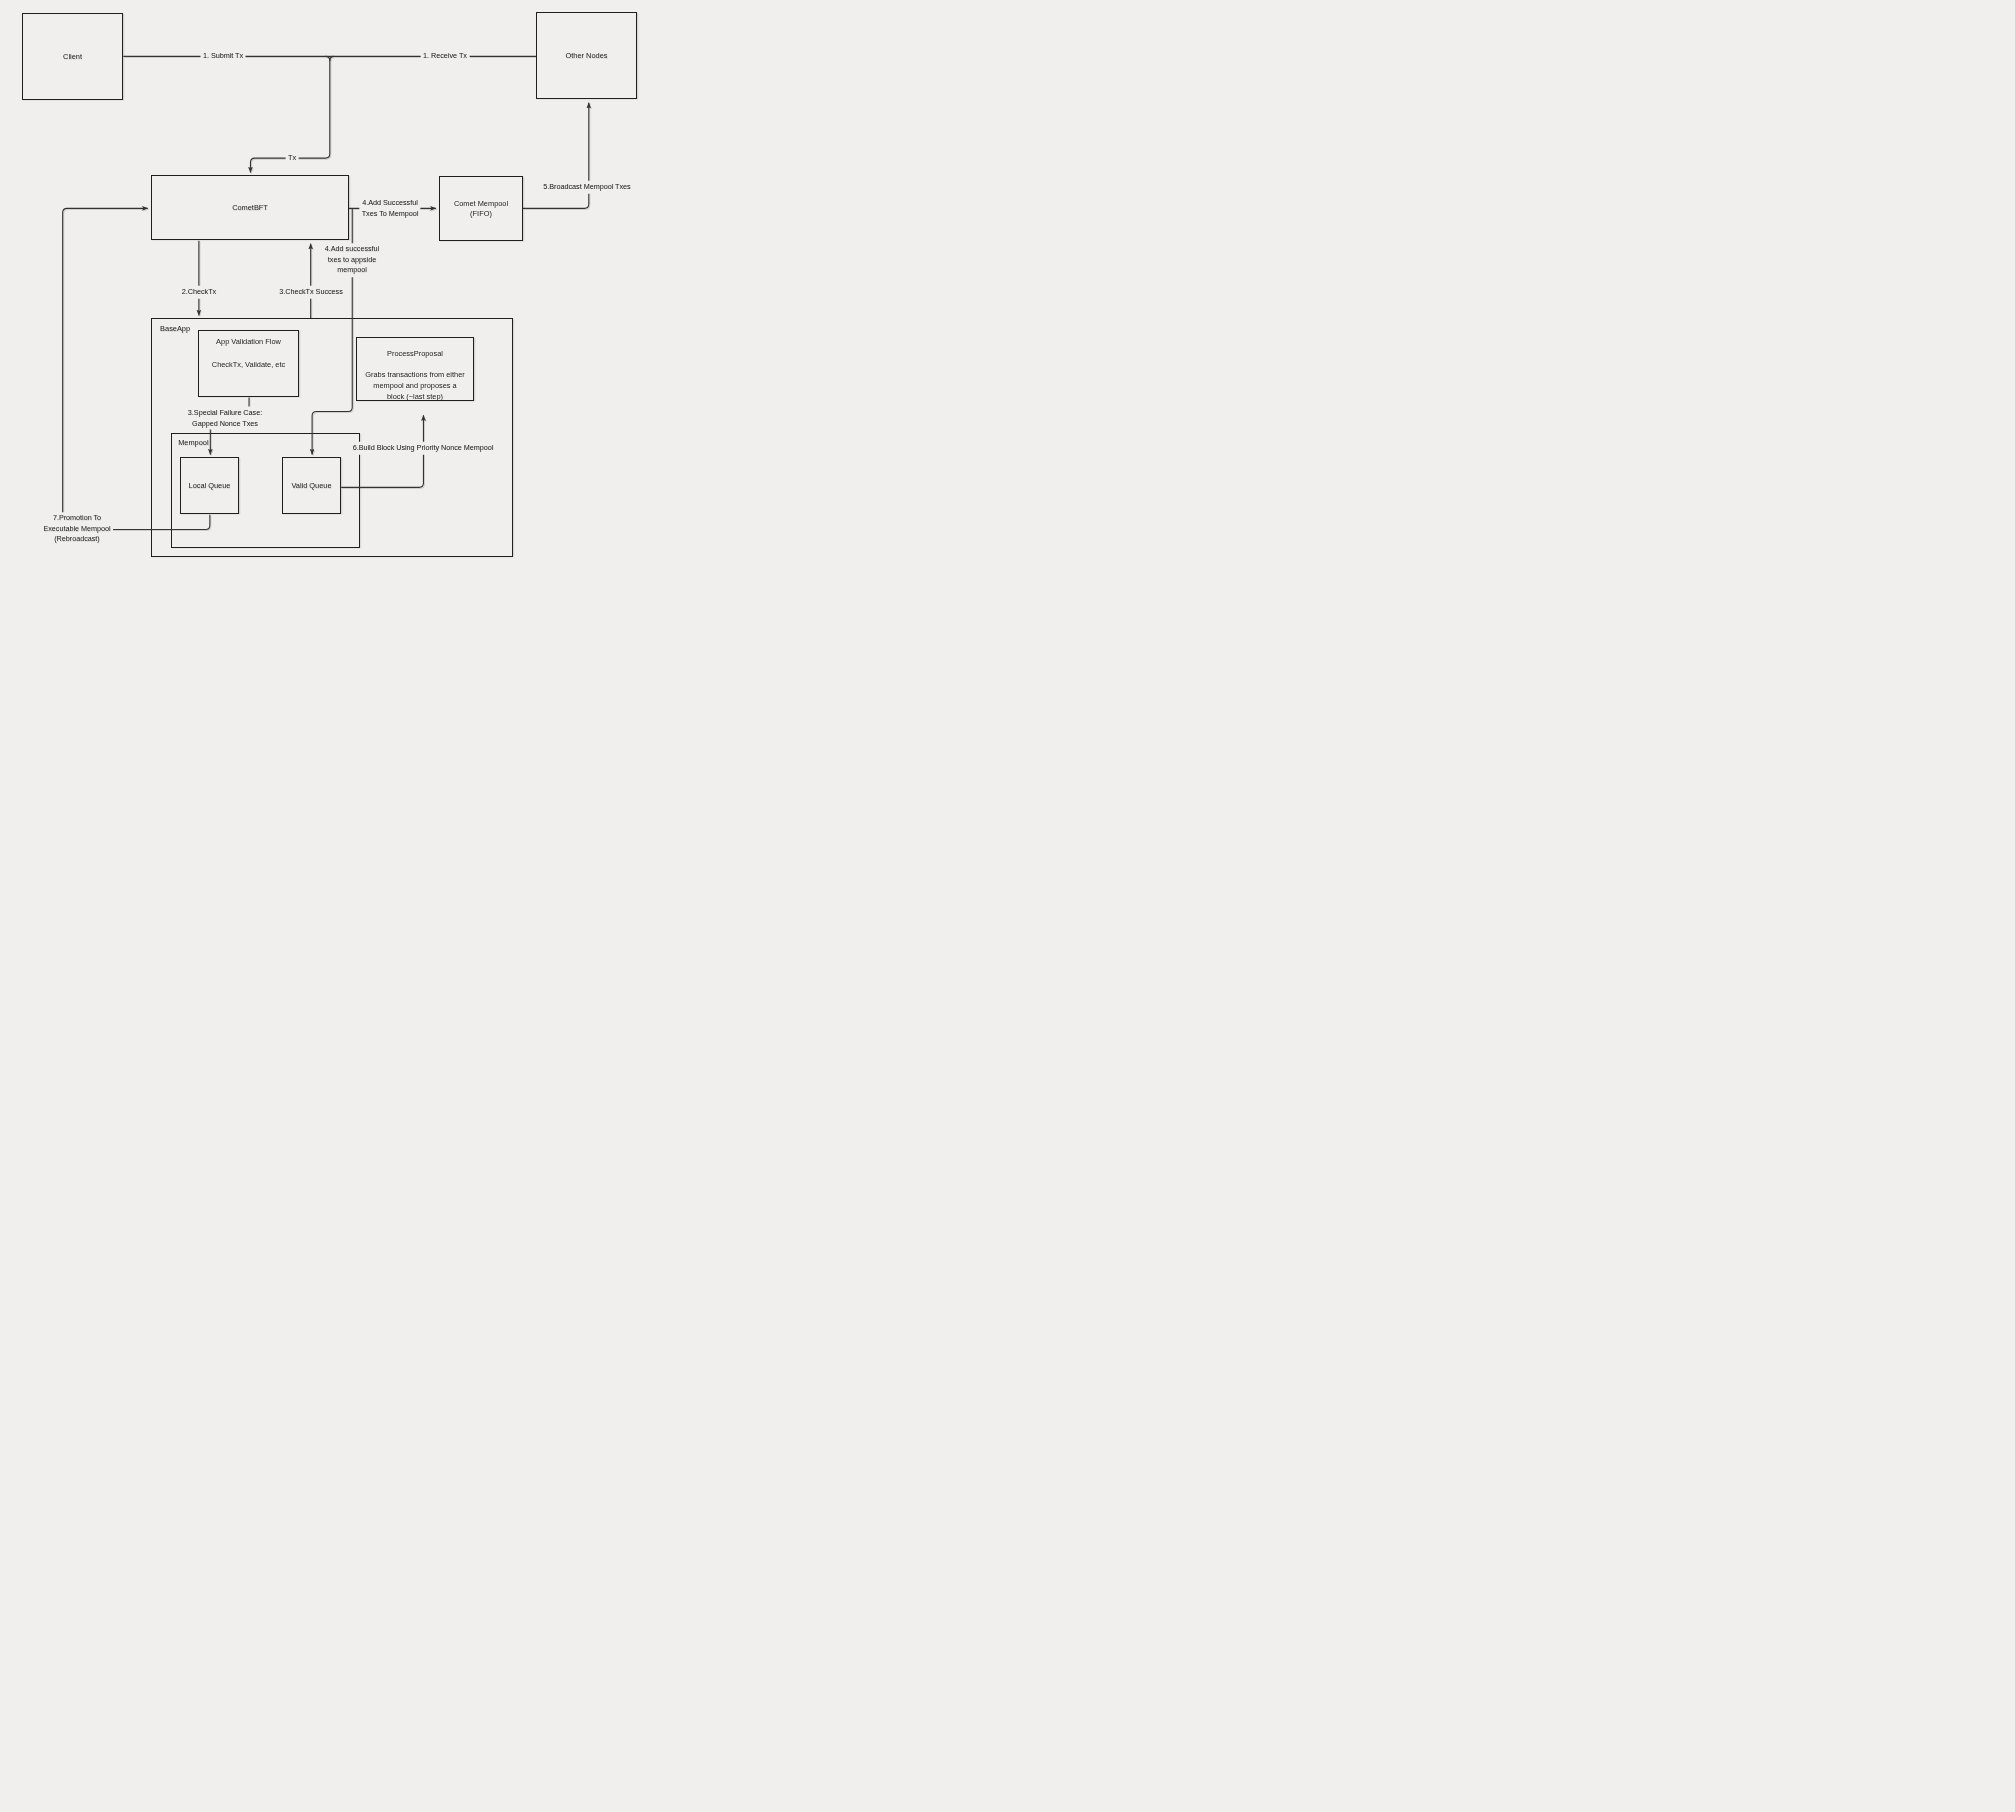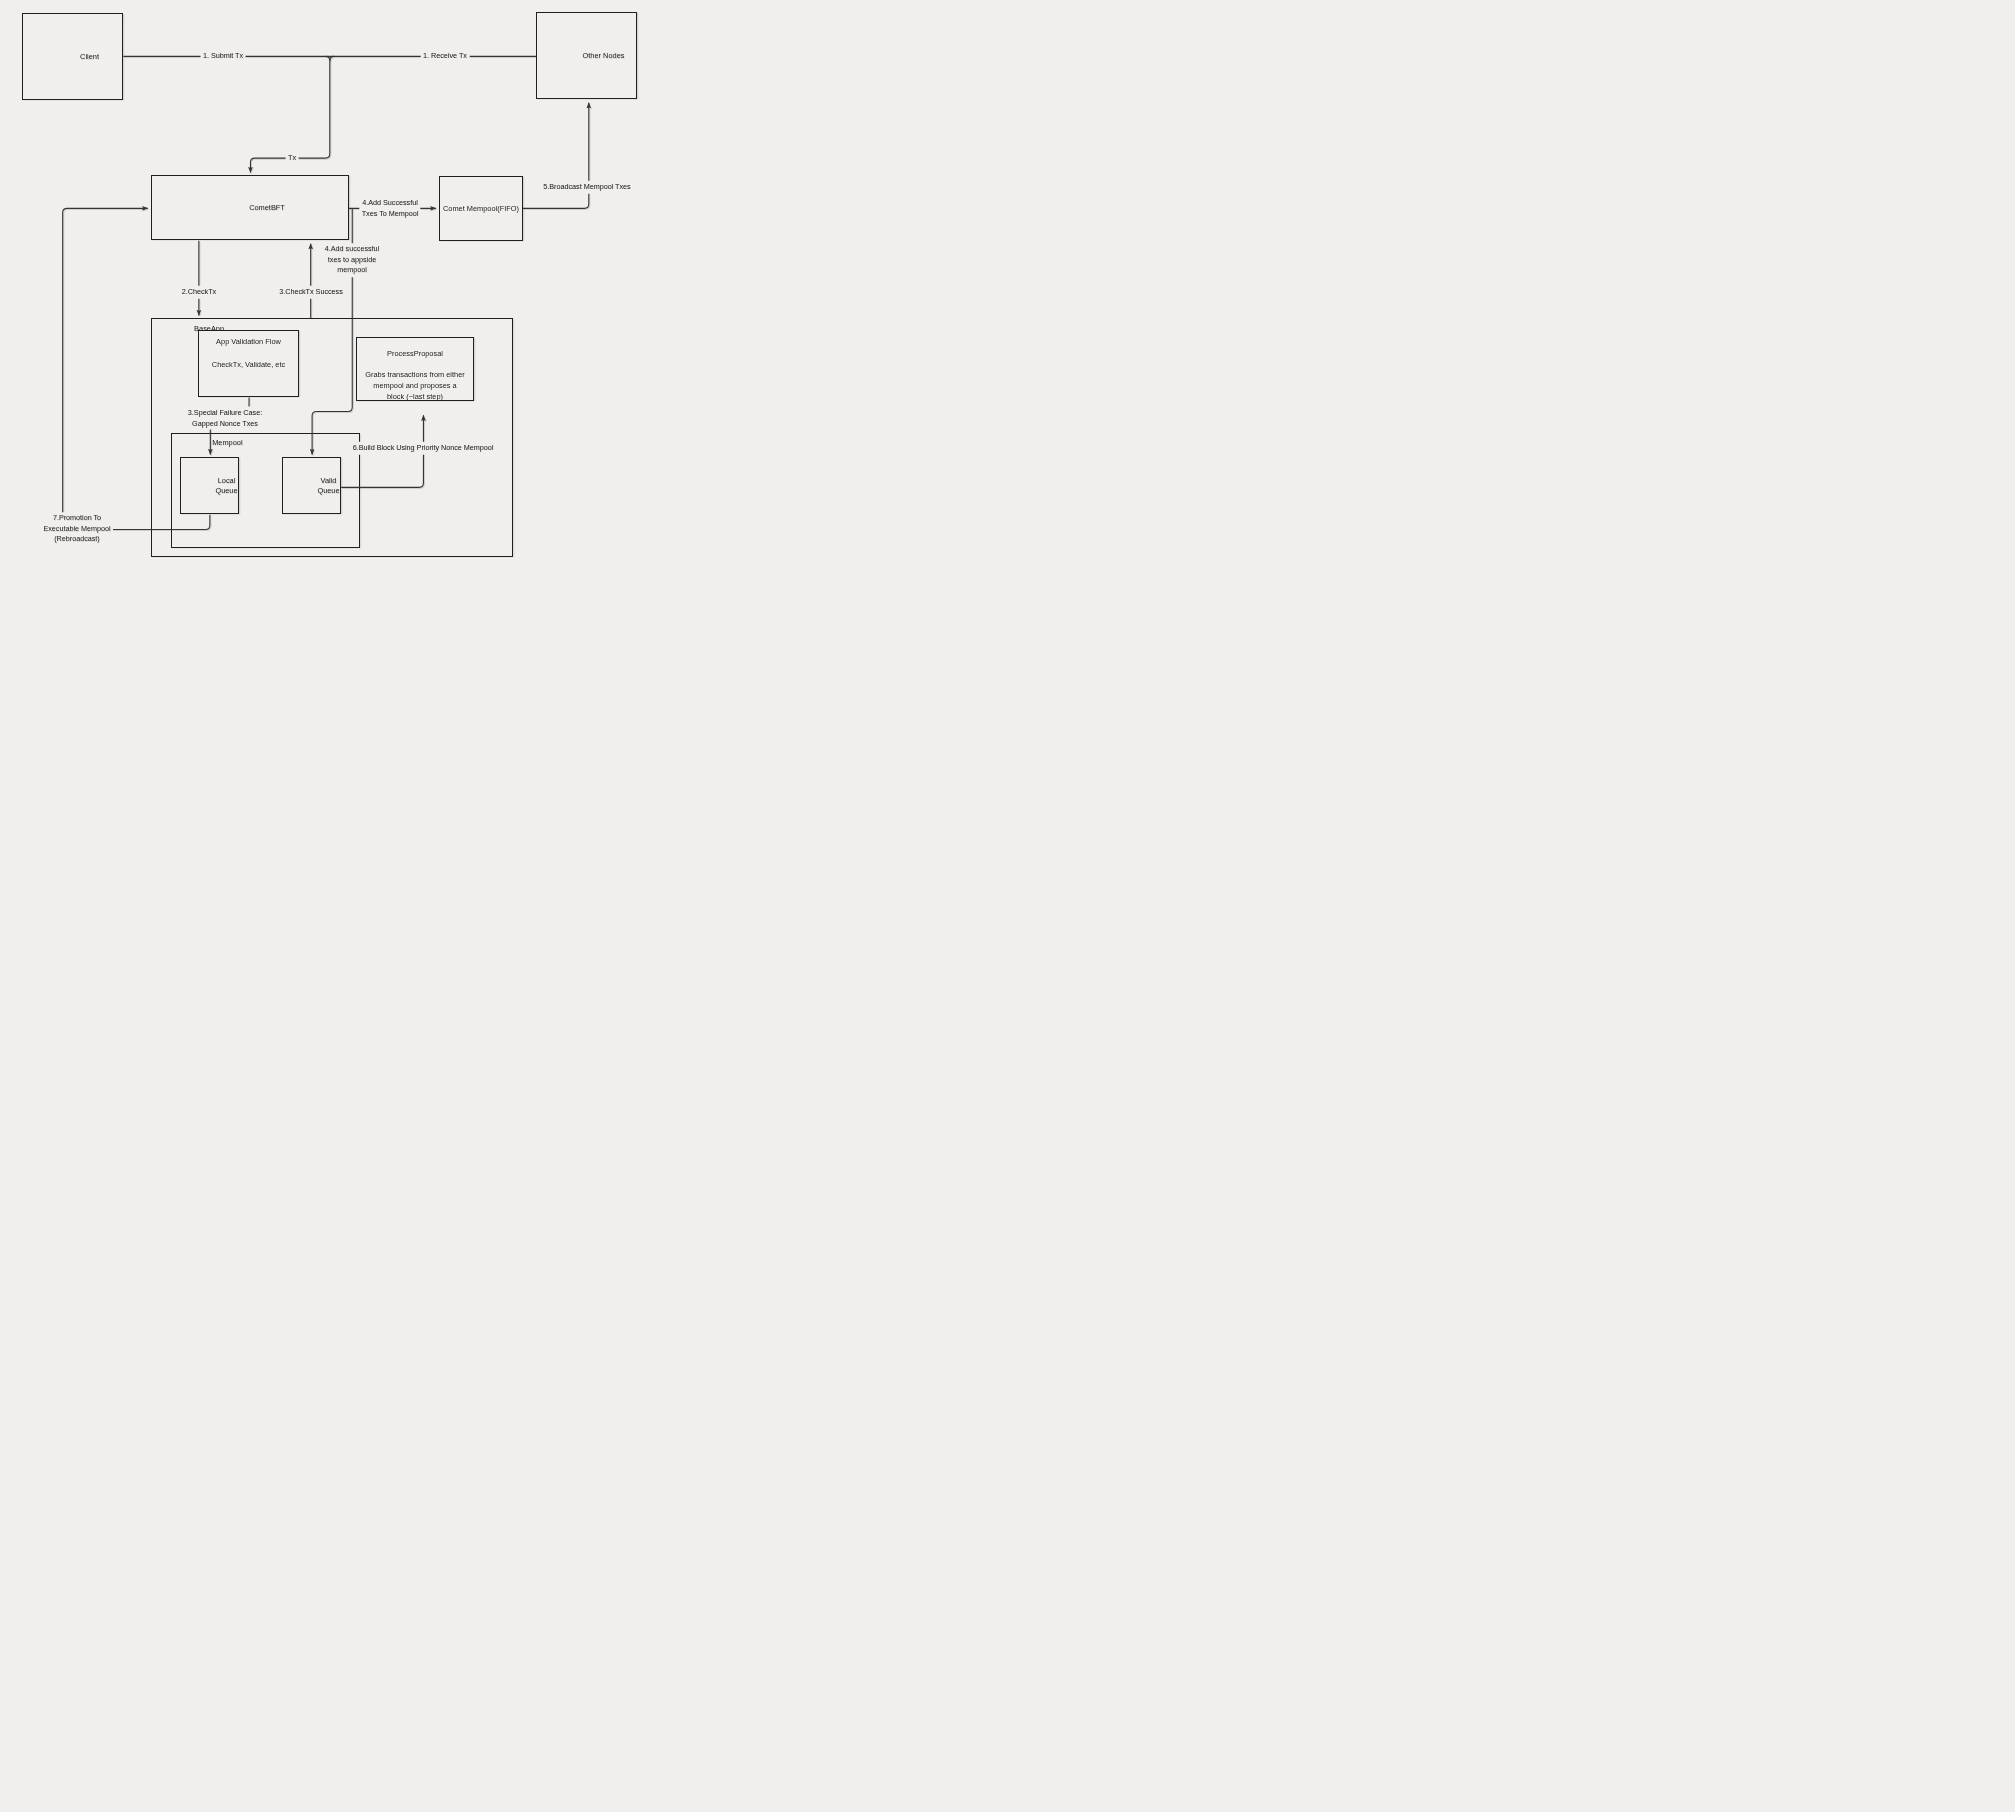--- a/index.html
+++ b/index.html
@@ -14,22 +14,22 @@
        background:var(--bg);display:flex;align-items:center;justify-content:center;
        text-align:center;font-size:7.4px;line-height:10px;
        box-shadow:1px 1.4px 1.4px rgba(0,0,0,0.18);}
   .container{position:absolute;box-sizing:border-box;border:1.1px solid var(--border);
        background:transparent;z-index:1;box-shadow:1px 1.4px 1.4px rgba(0,0,0,0.14);}
   .leaf{z-index:3;}
   .container .corner-label{position:absolute;left:8.1px;top:5.3px;font-size:7.4px;white-space:nowrap;}
   .edge-label{position:absolute;z-index:4;transform:translate(-50%,-50%);
        background:var(--bg);padding:1px 2.4px;font-size:7.2px;line-height:10.5px;
        white-space:nowrap;text-align:center;text-shadow:0.5px 0.5px 0.5px rgba(0,0,0,0.12);}
-  .box span, .corner-label{text-shadow:0.5px 0.5px 0.5px rgba(0,0,0,0.12);margin-left:34px;}
-  .vstack{display:flex;flex-direction:row;align-items:center;justify-content:center;width:100%;}
+  .box span, .corner-label{text-shadow:0.5px 0.5px 0.5px rgba(0,0,0,0.12);}
+  .vstack{display:flex;flex-direction:column;align-items:center;justify-content:center;width:100%;}
   .titled{display:block;padding-left:28px;}
   .titled .t-title{position:absolute;left:0;right:0;text-align:center;}
   .titled .t-body{position:absolute;left:0;right:0;text-align:center;}
 </style>
 </head>
 <body>
 
 <div class="canvas">
 
   <div class="container" style="left:151px;top:318px;width:362px;height:239px">

